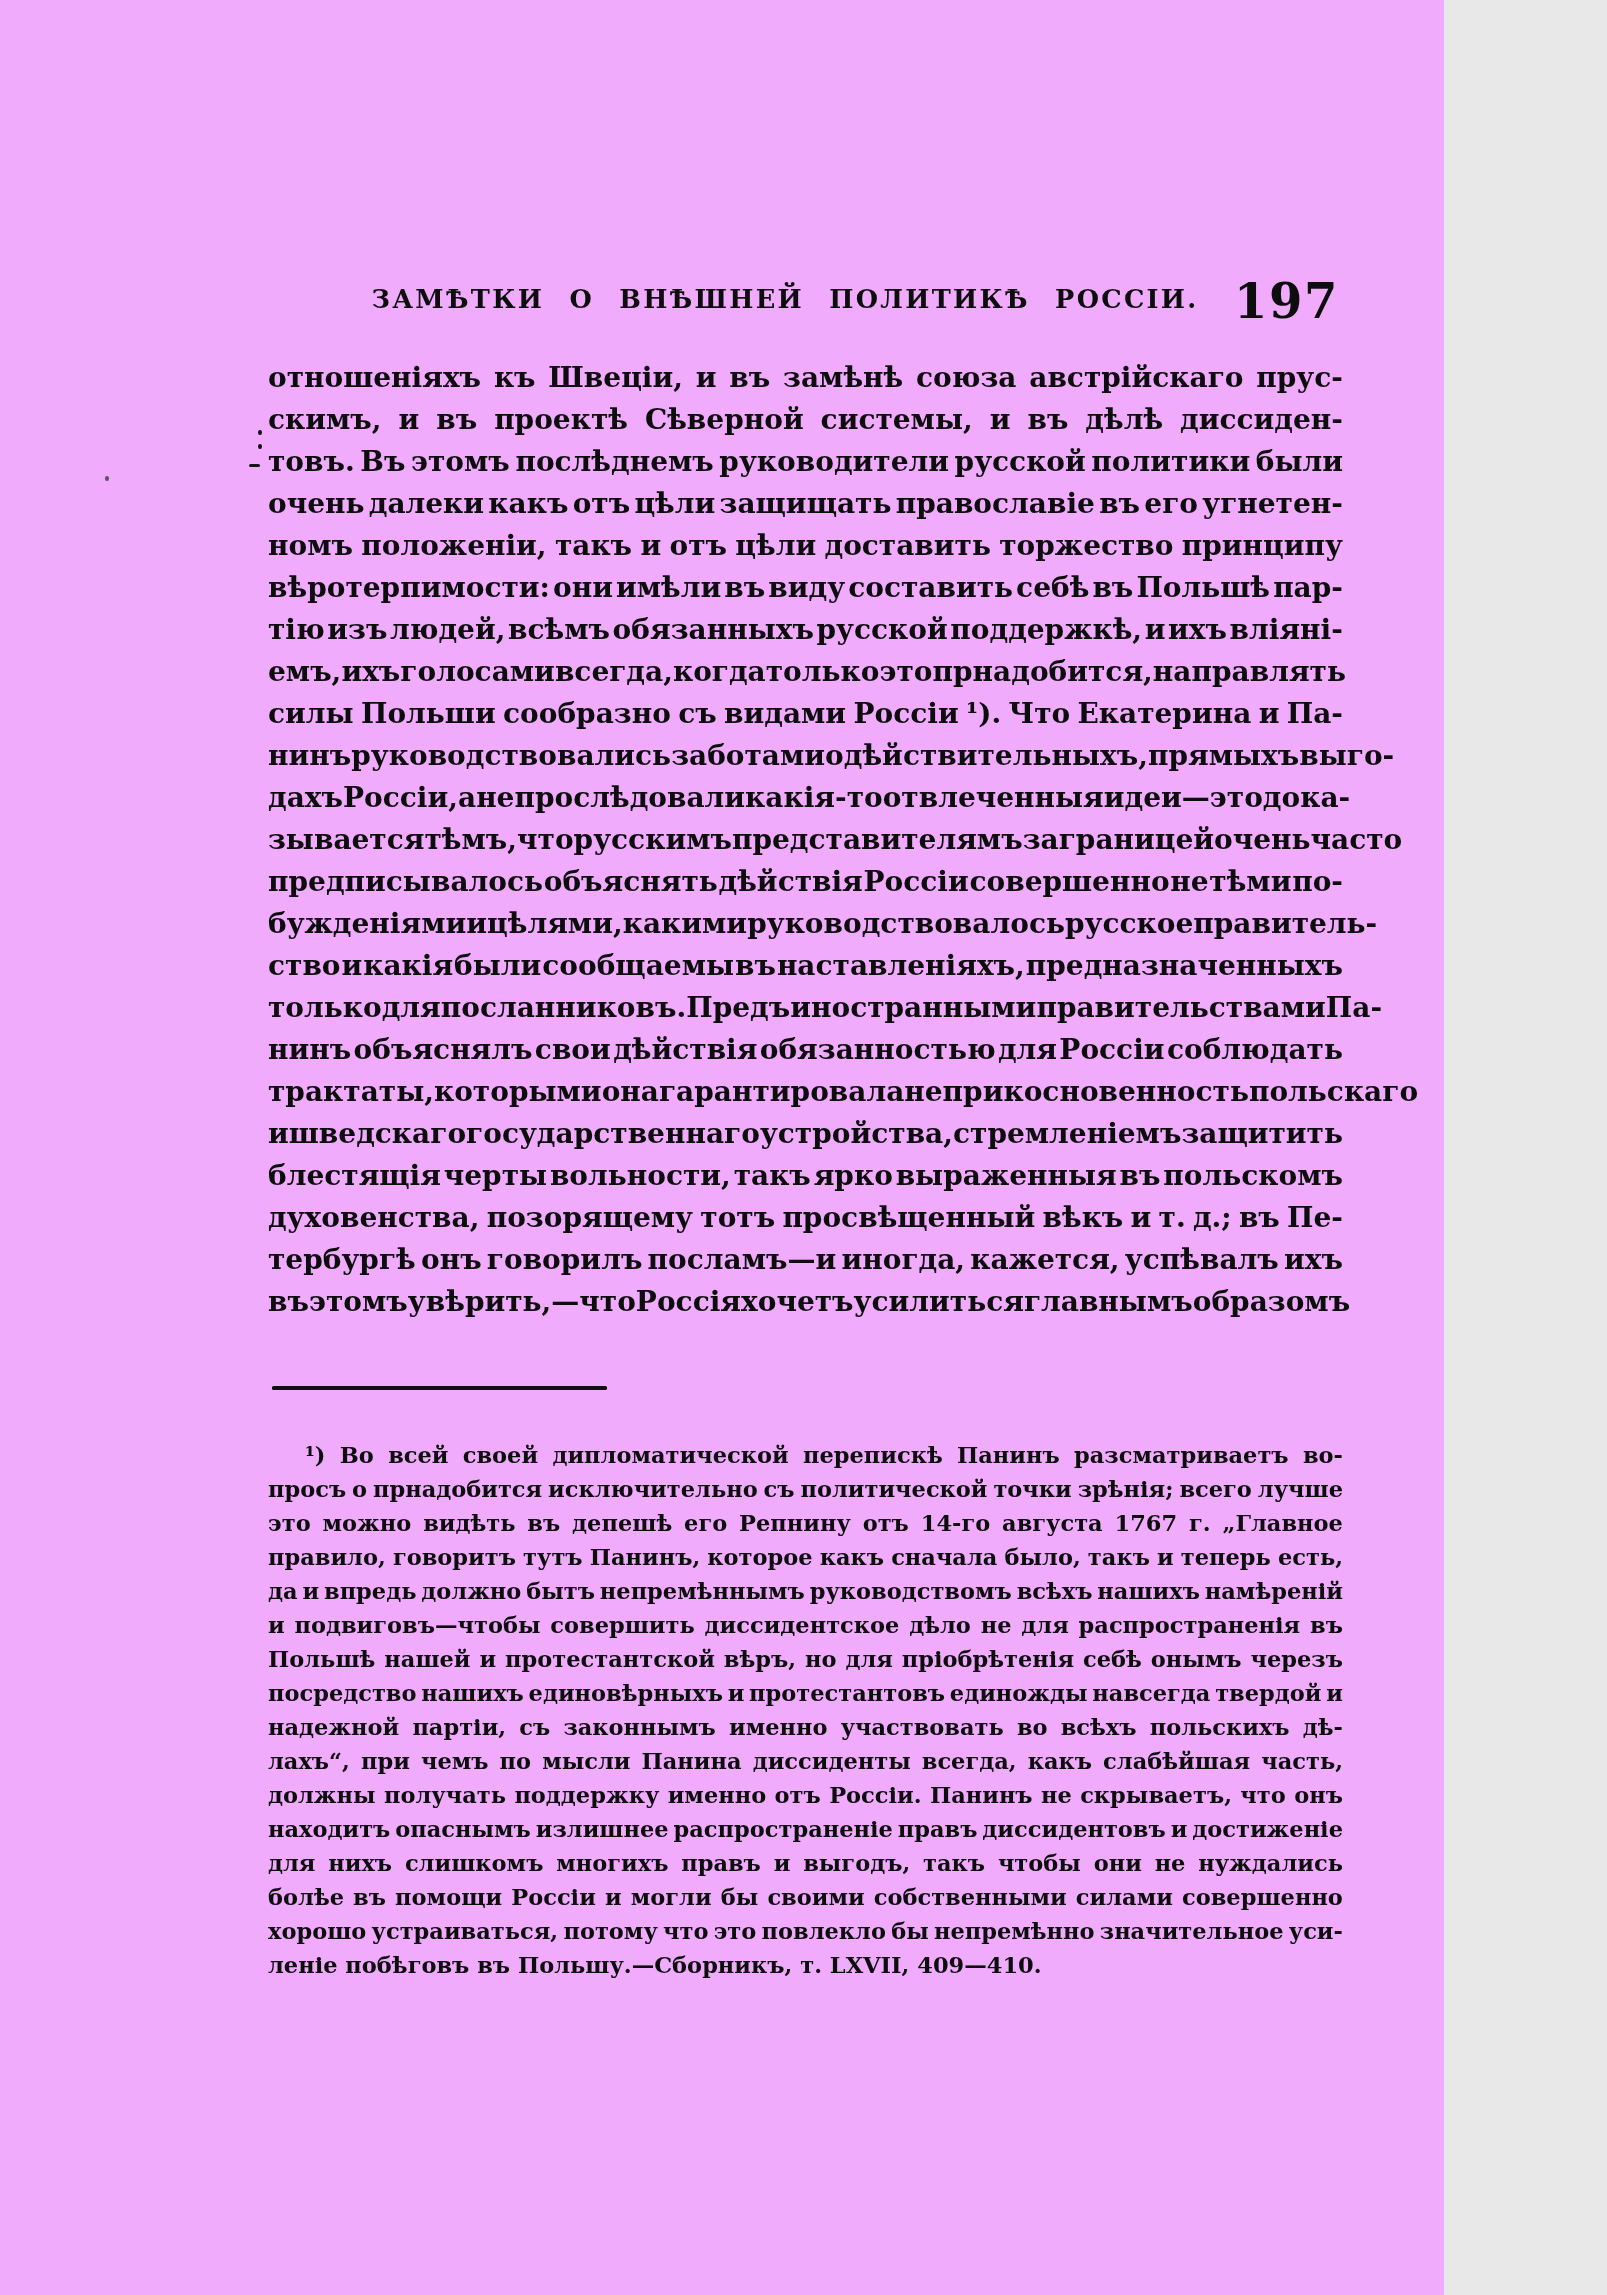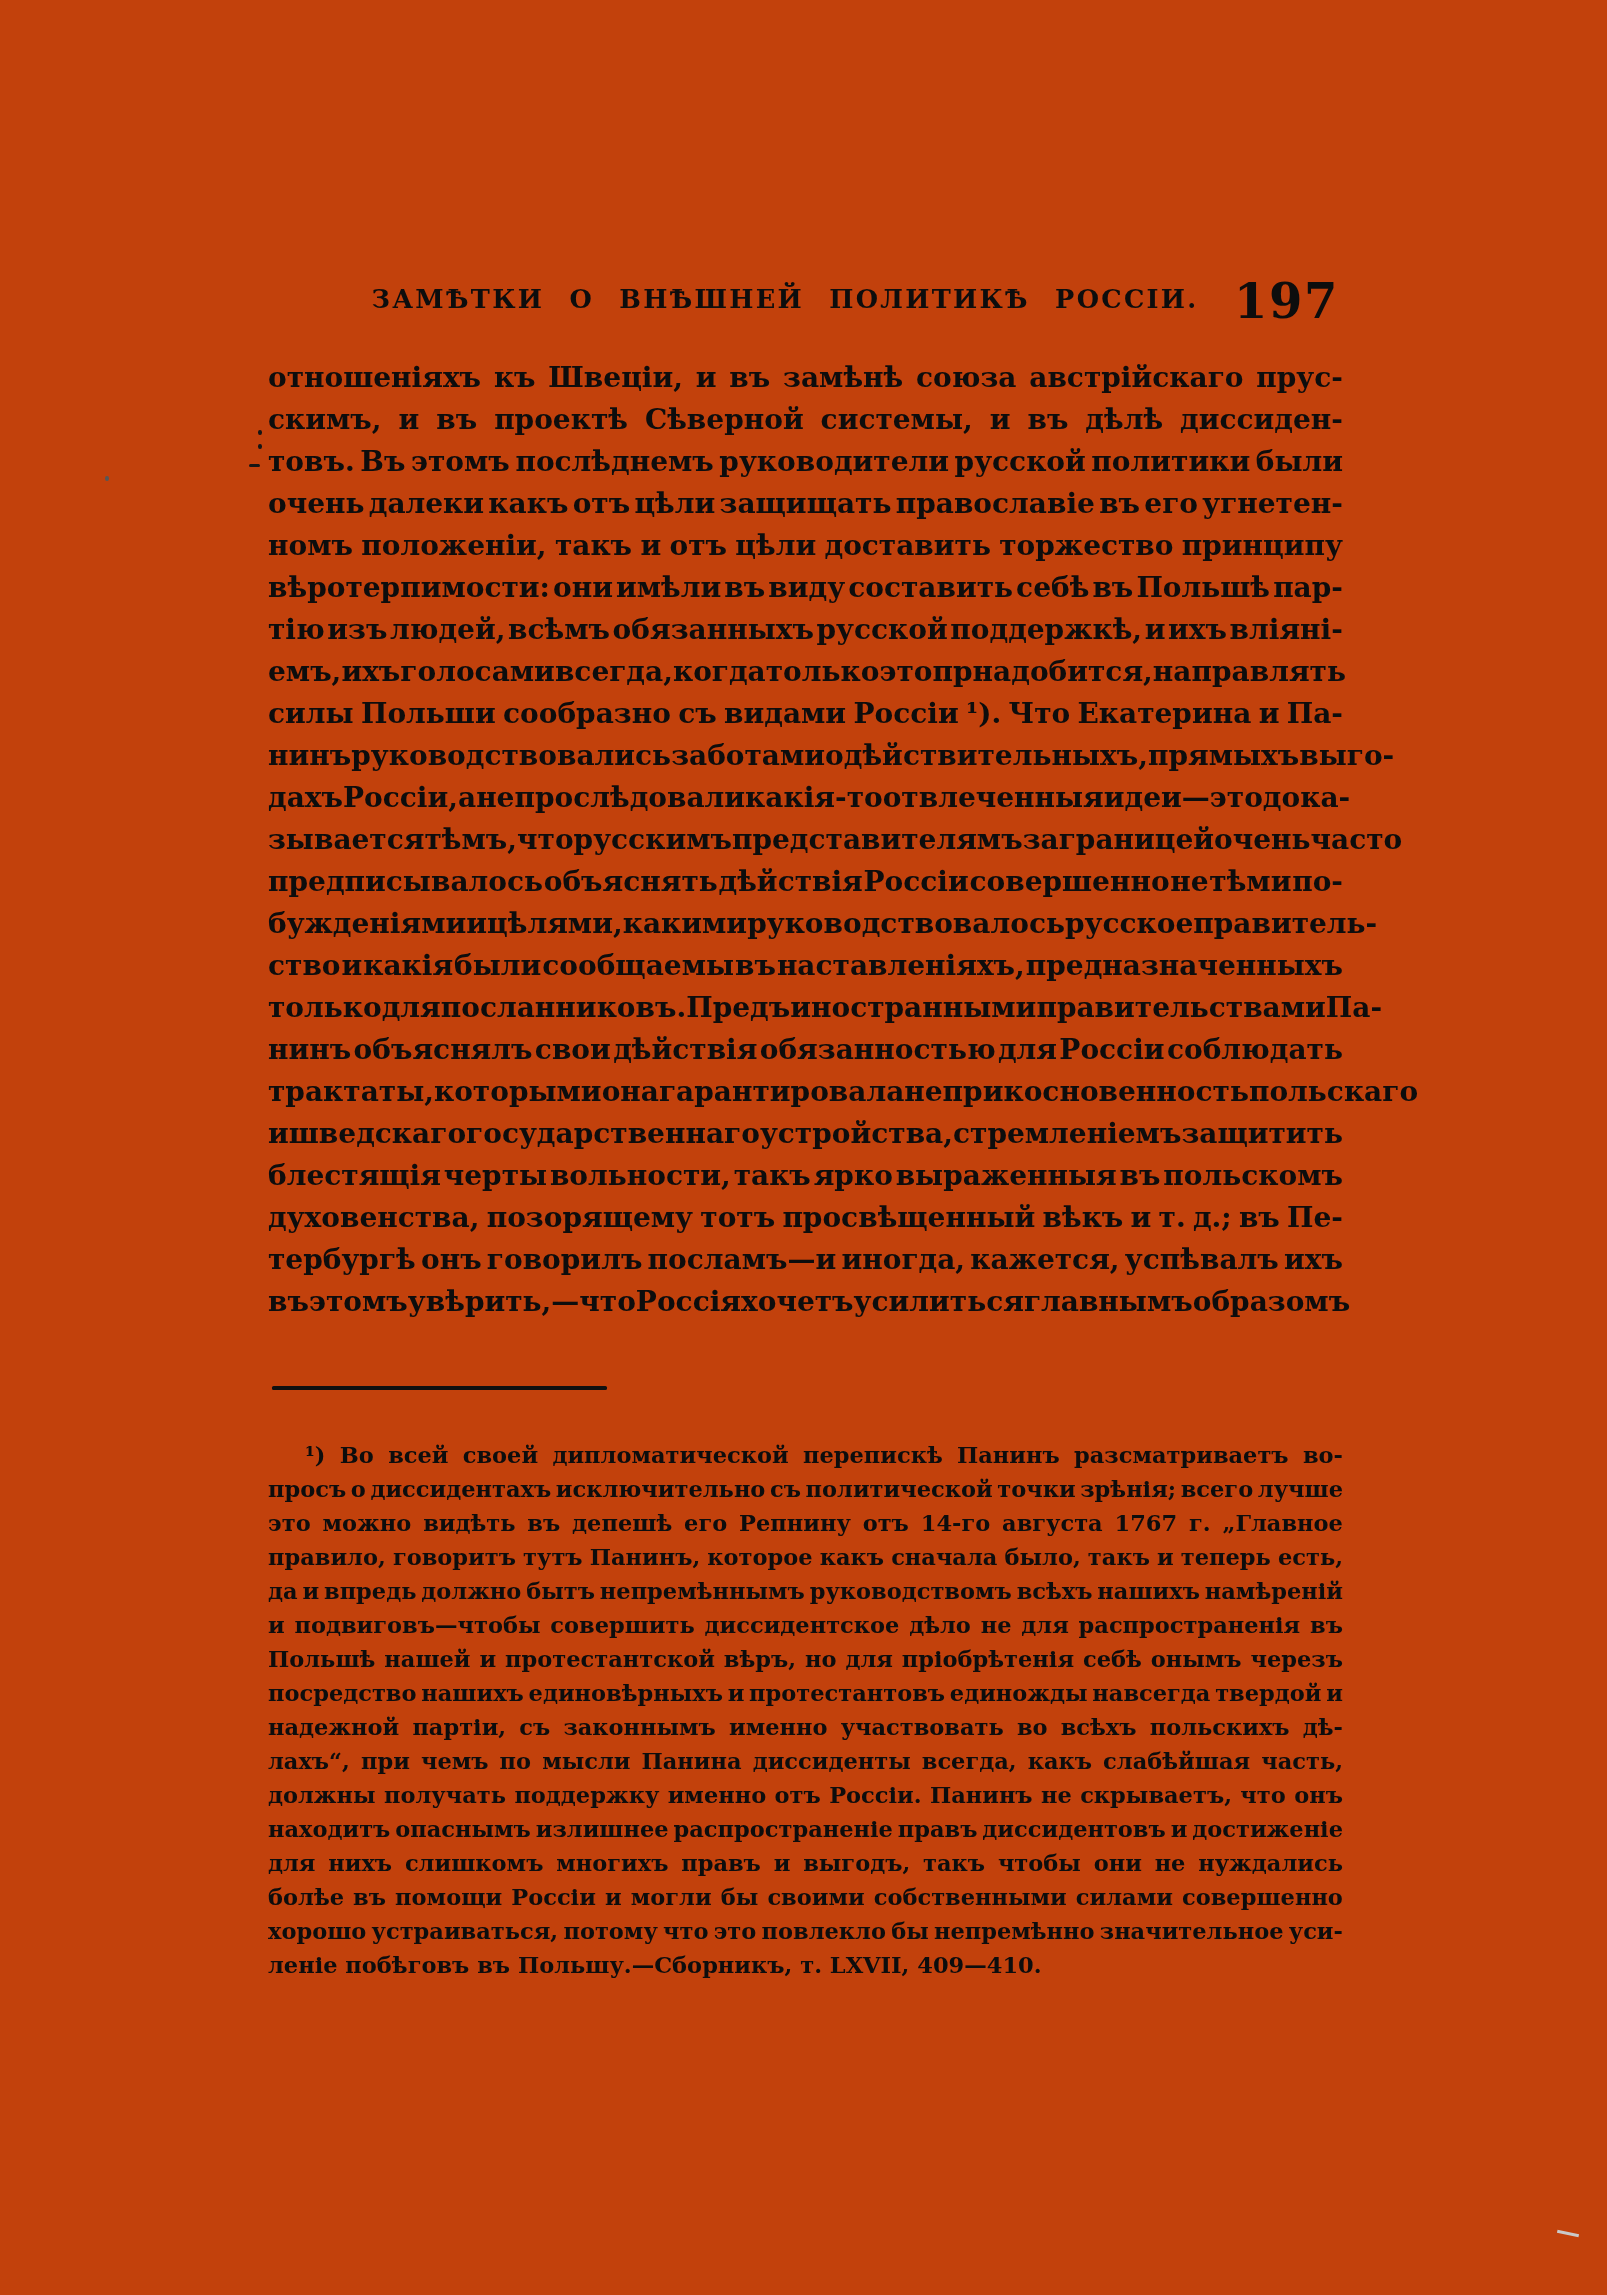--- a/index.html
+++ b/index.html
@@ -1,19 +1,19 @@
 <!DOCTYPE html>
 <html style="font-size:12.4px"><head>
 <meta charset="utf-8">
 <style>
   html,body{margin:0;padding:0;background:#e8e8e8;}
   .page{
     position:relative;
-    width:1607px;height:2295px;
-    background:#c2410c;
+    width:1444px;height:2295px;
+    background:#f0abfc;
     color:#0d0d0d;
     font-family:"DejaVu Serif", serif;
     overflow:hidden;
   }
   .header-title{
     position:absolute;left:366px;top:284px;width:838px;
     text-align:center;font-size:25.6px;font-weight:bold;
     letter-spacing:2.3px;word-spacing:14px;white-space:nowrap;
   }
   .page-number{
@@ -310,21 +310,21 @@
         <span>своей</span>
         <span>дипломатической</span>
         <span>перепискѣ</span>
         <span>Панинъ</span>
         <span>разсматриваетъ</span>
         <span>во-</span>
       </div>
       <div class="tline">
         <span>просъ</span>
         <span>о</span>
-        <span>диссидентахъ</span>
+        <span>прнадобится</span>
         <span>исключительно</span>
         <span>съ</span>
         <span>политической</span>
         <span>точки</span>
         <span>зрѣнія;</span>
         <span>всего</span>
         <span>лучше</span>
       </div>
       <div class="tline">
         <span>это</span>

